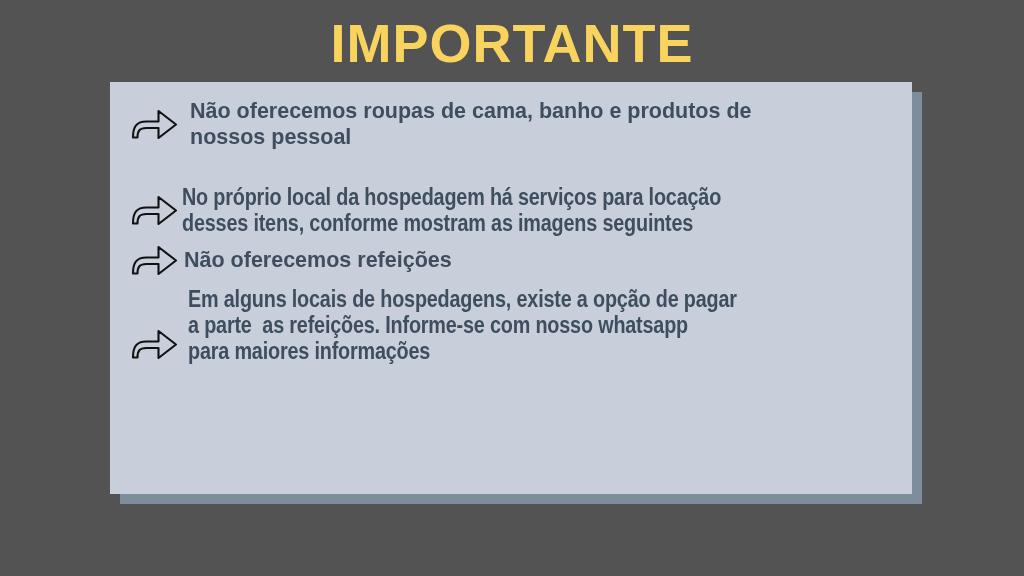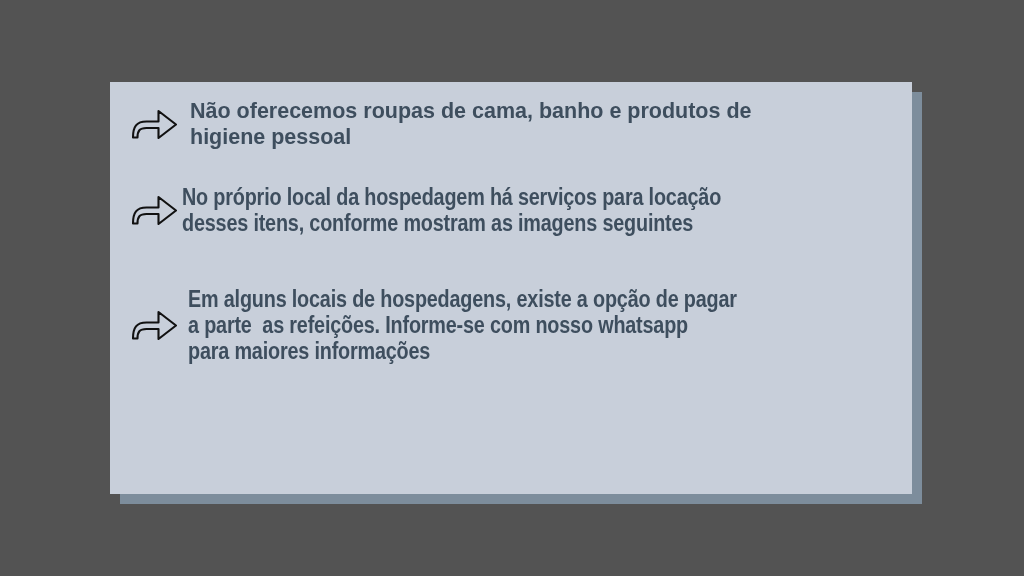--- a/index.html
+++ b/index.html
@@ -103,56 +103,65 @@
   
   #row-0 { top: 16px;  width: 770px; }
   #row-0 .bullet-text { margin-left: 10px; }
 
   #row-1 { top: 90px;  width: 775px; margin-top: 12px; }
   #row-1 .bullet-text { margin-left: 2px; }
 
   #row-2 { top: 158px; width: 600px; }
   #row-2 .bullet-text { margin-left: 4px; }
 
-  #row-3 { top: 204px; width: 780px; }
+  #row-3 { top: 204px; width: 780px; align-items: flex-end; }
   #row-3 .bullet-text { margin-left: 8px; }
 
   #row-4 { top: 300px; width: 780px; }
   #row-4 .bullet-text { margin-left: 10px; }
 </style>
 </head>
 <body>
 
 <div id="slide">
 
+  <div id="title">IMPORTANTE</div>
 
   <div id="panel-shadow"></div>
 
   <div id="panel">
 
     <div class="bullet-row w-normal" id="row-0">
       <span class="arrow-icon">
         <svg width="52" height="40" viewBox="0 0 52 40" fill="none" stroke="#111111" stroke-width="2.1" stroke-linejoin="round" stroke-linecap="round">
           <path d="M5 33.5 C5 22.5 8.5 17.5 18.5 17.5 L30.5 17.5 L30.5 7 L48 20.5 L30.5 34 L30.5 24 L18.5 24 C11.5 24 9.5 27 9.5 33.5 Z"></path>
         </svg>
       </span>
       <span class="bullet-text">Não oferecemos roupas de cama, banho e produtos de
-higiene pessoal</span>
+nossos pessoal</span>
     </div>
 
     <div class="bullet-row w-condensed" id="row-1">
       <span class="arrow-icon">
         <svg width="52" height="40" viewBox="0 0 52 40" fill="none" stroke="#111111" stroke-width="2.1" stroke-linejoin="round" stroke-linecap="round">
           <path d="M5 33.5 C5 22.5 8.5 17.5 18.5 17.5 L30.5 17.5 L30.5 7 L48 20.5 L30.5 34 L30.5 24 L18.5 24 C11.5 24 9.5 27 9.5 33.5 Z"></path>
         </svg>
       </span>
       <span class="bullet-text">No próprio local da hospedagem há serviços para locação
 desses itens, conforme mostram as imagens seguintes</span>
     </div>
 
+    <div class="bullet-row w-normal" id="row-2">
+      <span class="arrow-icon">
+        <svg width="52" height="40" viewBox="0 0 52 40" fill="none" stroke="#111111" stroke-width="2.1" stroke-linejoin="round" stroke-linecap="round">
+          <path d="M5 33.5 C5 22.5 8.5 17.5 18.5 17.5 L30.5 17.5 L30.5 7 L48 20.5 L30.5 34 L30.5 24 L18.5 24 C11.5 24 9.5 27 9.5 33.5 Z"></path>
+        </svg>
+      </span>
+      <span class="bullet-text">Não oferecemos refeições</span>
+    </div>
 
     <div class="bullet-row w-condensed" id="row-3">
       <span class="arrow-icon">
         <svg width="52" height="40" viewBox="0 0 52 40" fill="none" stroke="#111111" stroke-width="2.1" stroke-linejoin="round" stroke-linecap="round">
           <path d="M5 33.5 C5 22.5 8.5 17.5 18.5 17.5 L30.5 17.5 L30.5 7 L48 20.5 L30.5 34 L30.5 24 L18.5 24 C11.5 24 9.5 27 9.5 33.5 Z"></path>
         </svg>
       </span>
       <span class="bullet-text">Em alguns locais de hospedagens, existe a opção de pagar
 a parte  as refeições. Informe-se com nosso whatsapp
 para maiores informações</span>

